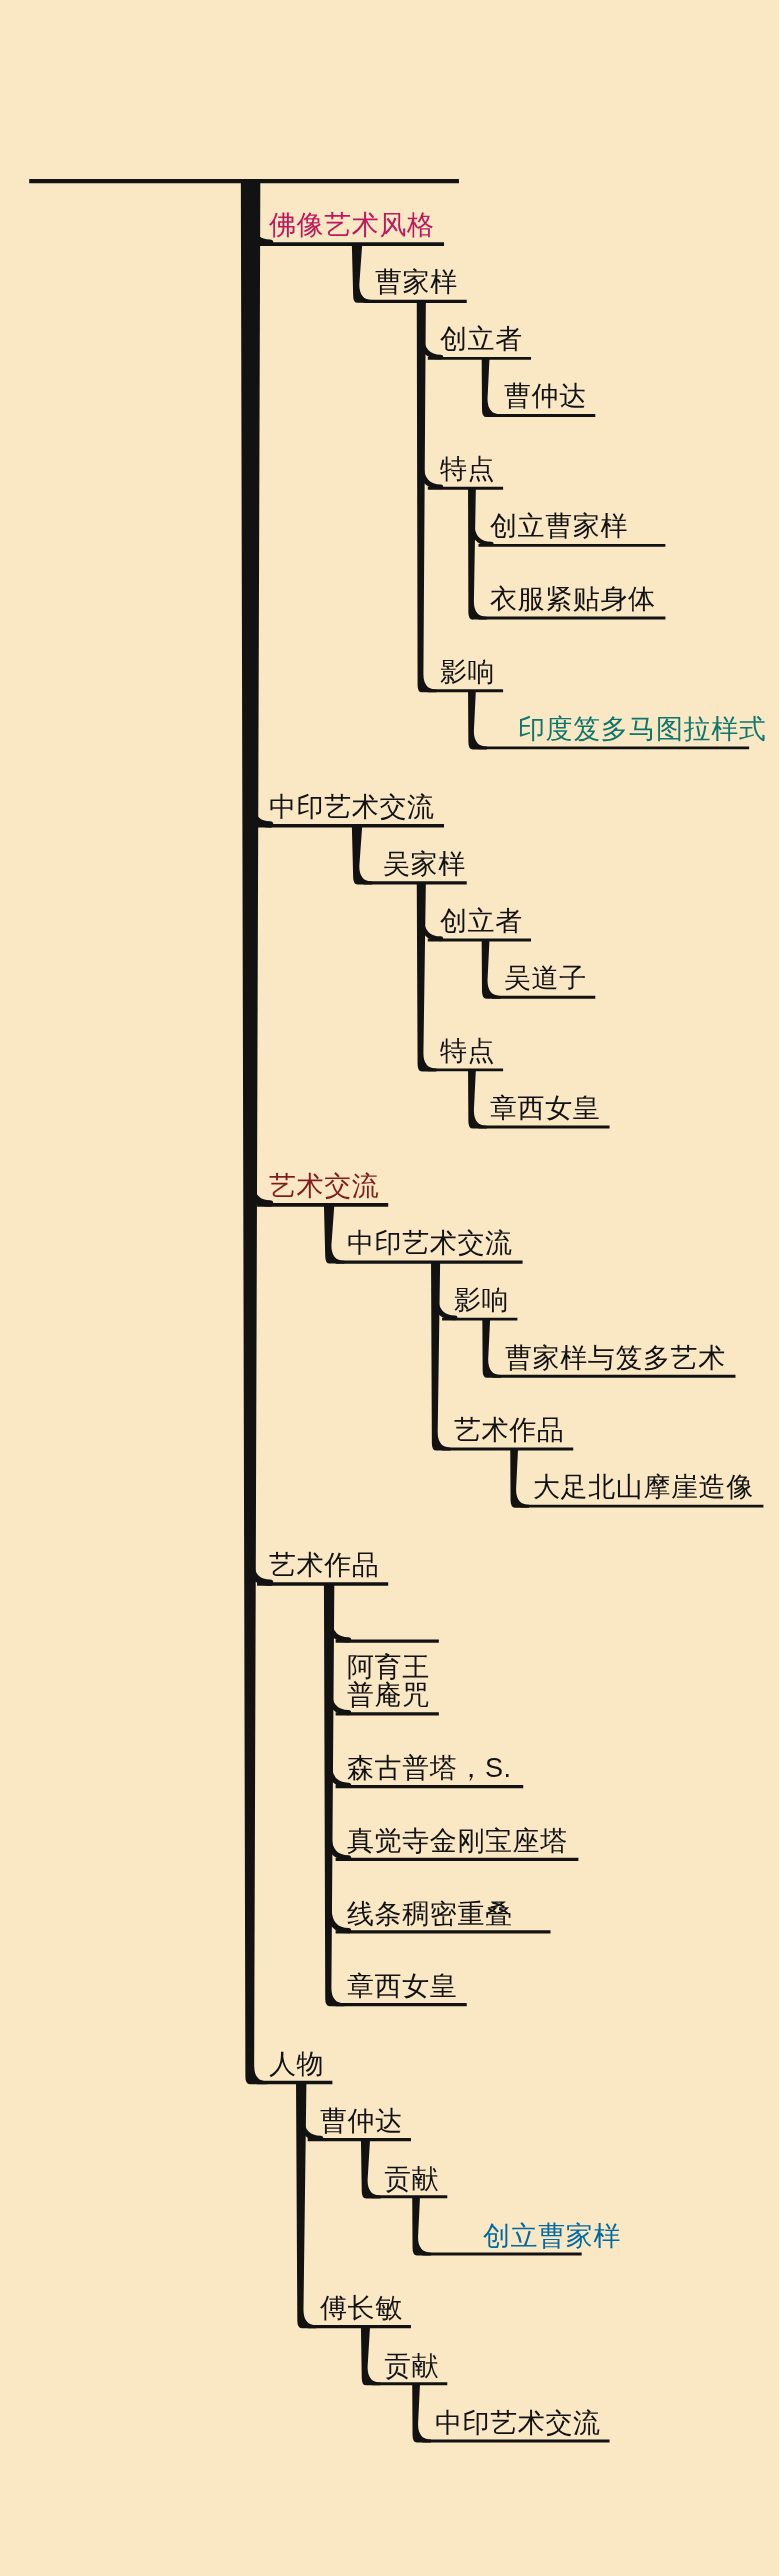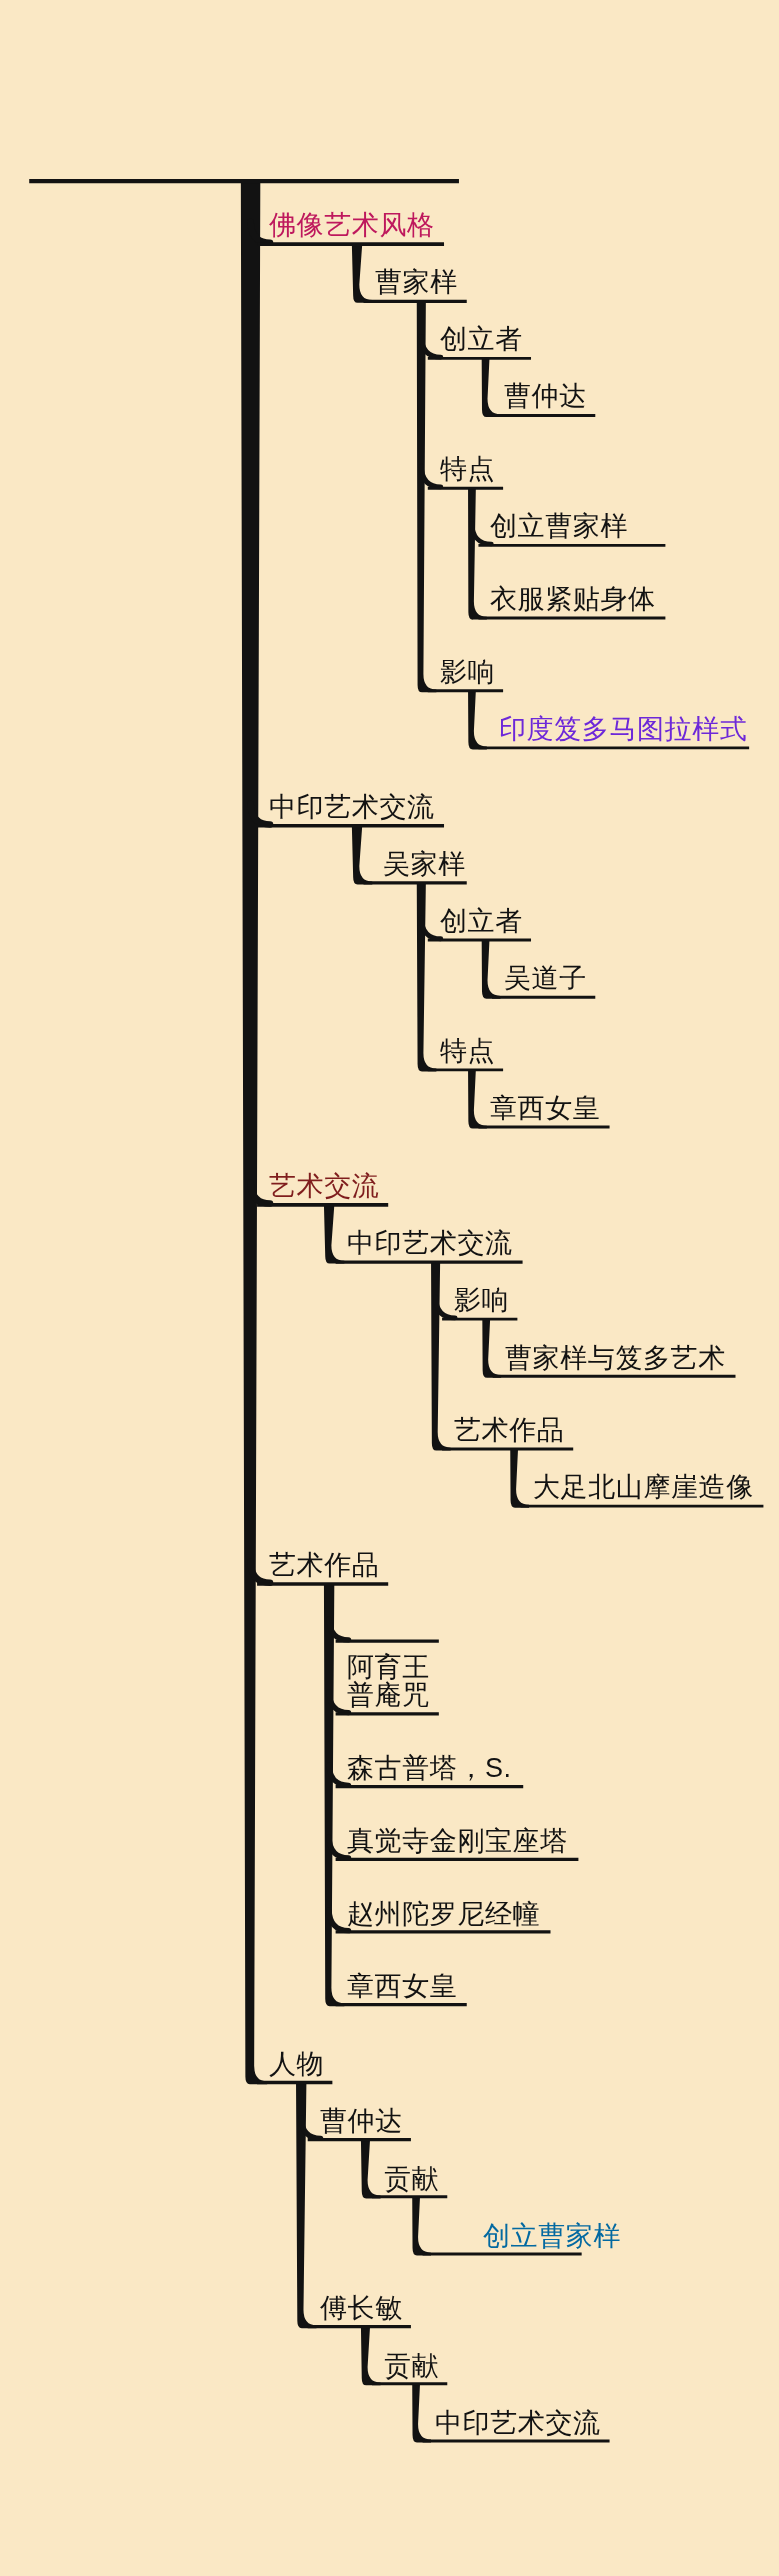--- a/index.html
+++ b/index.html
@@ -90,39 +90,39 @@
     </svg>
   <div id="nodes">
       <div class="node-label" style="left: 269px; top: 210px; color: #be185d;">佛像艺术风格</div>
       <div class="node-label" style="left: 375px; top: 267px; color: rgb(18, 18, 18);">曹家样</div>
       <div class="node-label" style="left: 440px; top: 324px; color: rgb(18, 18, 18);">创立者</div>
       <div class="node-label" style="left: 504px; top: 381px; color: rgb(18, 18, 18);">曹仲达</div>
       <div class="node-label" style="left: 440px; top: 454px; color: rgb(18, 18, 18);">特点</div>
       <div class="node-label" style="left: 490px; top: 511px; color: rgb(18, 18, 18);">创立曹家样</div>
       <div class="node-label" style="left: 490px; top: 584px; color: rgb(18, 18, 18);">衣服紧贴身体</div>
       <div class="node-label" style="left: 440px; top: 657px; color: rgb(18, 18, 18);">影响</div>
-      <div class="node-label" style="left: 499px; top: 714px; color: #6d28d9;">印度笈多马图拉样式</div>
+      <div class="node-label" style="left: 518px; top: 714px; color: #0f766e;">印度笈多马图拉样式</div>
       <div class="node-label" style="left: 269px; top: 792px; color: rgb(18, 18, 18);">中印艺术交流</div>
       <div class="node-label" style="left: 375px; top: 849px; color: rgb(18, 18, 18); margin-left: 8px;">吴家样</div>
       <div class="node-label" style="left: 440px; top: 906px; color: rgb(18, 18, 18);">创立者</div>
       <div class="node-label" style="left: 504px; top: 963px; color: rgb(18, 18, 18);">吴道子</div>
       <div class="node-label" style="left: 440px; top: 1036px; color: rgb(18, 18, 18);">特点</div>
       <div class="node-label" style="left: 490px; top: 1093px; color: rgb(18, 18, 18);">章西女皇</div>
       <div class="node-label" style="left: 269px; top: 1171px; color: #7f1d1d;">艺术交流</div>
       <div class="node-label" style="left: 347px; top: 1228px; color: rgb(18, 18, 18);">中印艺术交流</div>
       <div class="node-label" style="left: 454px; top: 1285px; color: rgb(18, 18, 18);">影响</div>
       <div class="node-label" style="left: 505px; top: 1343px; color: rgb(18, 18, 18);">曹家样与笈多艺术</div>
       <div class="node-label" style="left: 454px; top: 1415px; color: rgb(18, 18, 18);">艺术作品</div>
       <div class="node-label" style="left: 533px; top: 1472px; color: rgb(18, 18, 18);">大足北山摩崖造像</div>
       <div class="node-label" style="left: 269px; top: 1550px; color: rgb(18, 18, 18);">艺术作品</div>
       <div class="node-label" style="left: 347px; top: 1608px; color: rgb(18, 18, 18); margin-top: 44px;">阿育王</div>
       <div class="node-label" style="left: 347px; top: 1680px; color: rgb(18, 18, 18);">普庵咒</div>
       <div class="node-label" style="left: 347px; top: 1753px; color: rgb(18, 18, 18);">森古普塔，S.</div>
       <div class="node-label" style="left: 347px; top: 1826px; color: rgb(18, 18, 18);">真觉寺金刚宝座塔</div>
-      <div class="node-label" style="left: 347px; top: 1899px; color: rgb(18, 18, 18);">赵州陀罗尼经幢</div>
+      <div class="node-label" style="left: 347px; top: 1899px; color: rgb(18, 18, 18);">线条稠密重叠</div>
       <div class="node-label" style="left: 347px; top: 1971px; color: rgb(18, 18, 18);">章西女皇</div>
       <div class="node-label" style="left: 269px; top: 2049px; color: rgb(18, 18, 18);">人物</div>
       <div class="node-label" style="left: 320px; top: 2106px; color: rgb(18, 18, 18);">曹仲达</div>
       <div class="node-label" style="left: 384px; top: 2164px; color: rgb(18, 18, 18);">贡献</div>
       <div class="node-label" style="left: 435px; top: 2221px; color: #0369a1; margin-left: 48px;">创立曹家样</div>
       <div class="node-label" style="left: 320px; top: 2293px; color: rgb(18, 18, 18);">傅长敏</div>
       <div class="node-label" style="left: 384px; top: 2351px; color: rgb(18, 18, 18);">贡献</div>
       <div class="node-label" style="left: 435px; top: 2408px; color: rgb(18, 18, 18);">中印艺术交流</div>
     </div>
 </div>

